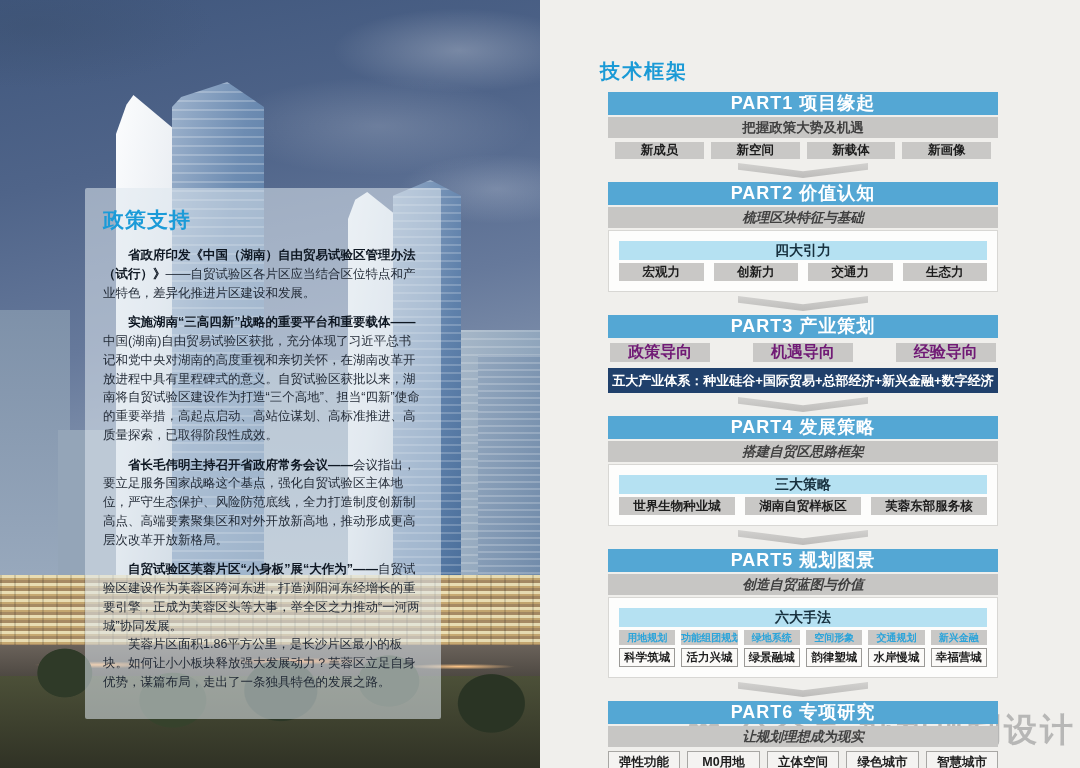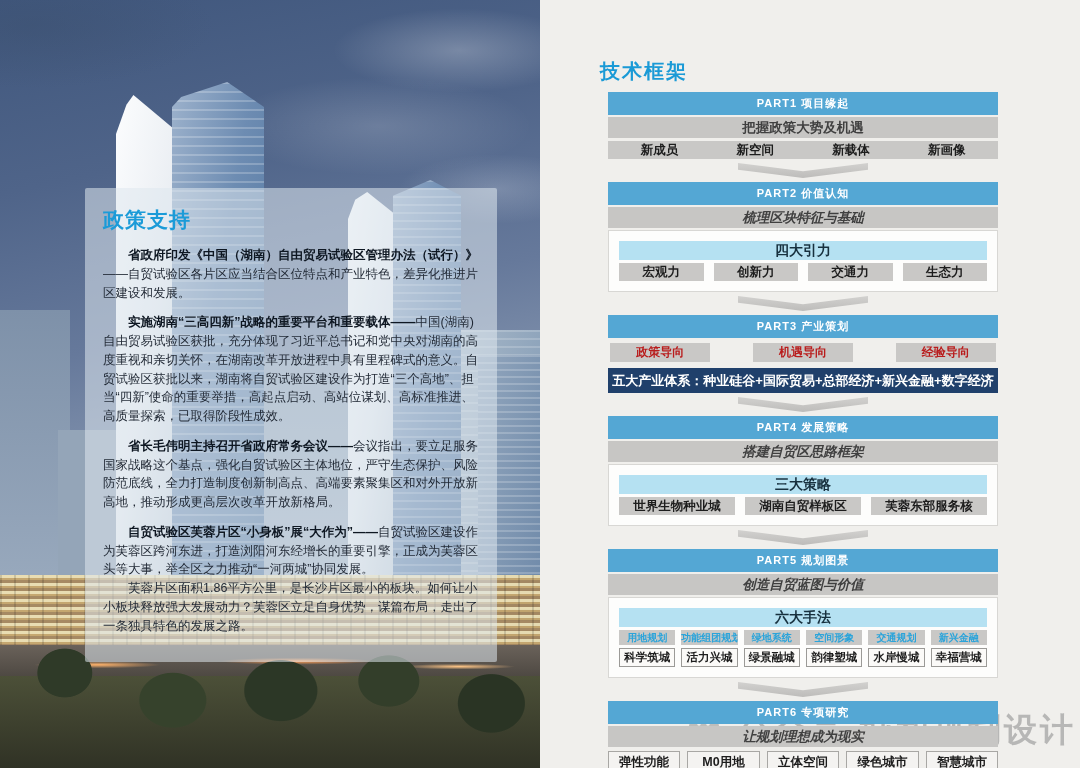--- a/index.html
+++ b/index.html
@@ -48,46 +48,46 @@
       linear-gradient(#6a625a,#4a453f);}
   .lawn{left:0;top:676px;width:540px;height:92px;background:linear-gradient(#4c5038,#303225);}
   .trees{left:0;top:585px;width:540px;height:160px;background:
       radial-gradient(45px 40px at 12% 55%,#2f3a28 60%,transparent 62%),
       radial-gradient(55px 45px at 32% 72%,#36422c 60%,transparent 62%),
       radial-gradient(60px 50px at 52% 66%,#2c3726 60%,transparent 62%),
       radial-gradient(50px 42px at 72% 60%,#333e2a 60%,transparent 62%),
       radial-gradient(55px 48px at 91% 74%,#2a3424 60%,transparent 62%);}
 
   
-  .overlay{position:absolute;left:85px;top:188px;width:412px;box-sizing:border-box;
+  .overlay{position:absolute;left:85px;top:188px;width:356px;box-sizing:border-box;
       padding:18px 18px 16px;background:rgba(222,231,238,.55);border-radius:2px;}
   .overlay h2{margin:0 0 12px;font-size:21px;color:#1b9bd8;letter-spacing:1px;}
   .overlay p{margin:0 0 11px;font-size:12.5px;line-height:1.5;color:#1f2733;text-indent:2em;}
   .overlay p.tight{margin-top:-11px;}
   .overlay b{color:#0e1722;}
 
   
   .right{position:absolute;left:540px;top:0;width:540px;height:768px;background:#f0efec;}
   .fw-title{position:absolute;left:60px;top:58px;margin:0;font-size:20px;color:#1a9ad6;letter-spacing:2px;font-weight:bold;}
   .fw{position:absolute;left:68px;top:92px;width:390px;z-index:2;}
   .hdr{height:23px;line-height:23px;background:#54a7d4;color:#fff;font-weight:bold;
-       font-size:11px;text-align:center;letter-spacing:1px;}
+       font-size:18px;text-align:center;letter-spacing:1px;}
   .sub{height:21px;line-height:21px;background:#c7c6c4;color:#404040;font-weight:bold;
        font-size:13.5px;text-align:center;margin-top:2px;}
   .sub.it{font-style:italic;}
-  .strip{display:flex;gap:0;margin-top:3px;height:18px;}
+  .strip{display:flex;gap:0;margin-top:3px;height:18px;align-items:center;}
   .sliver{width:7px;background:#c9c8c6;}
   .cell{flex:1;background:#c9c8c6;color:#1d1d1d;font-weight:bold;font-size:12.5px;
         display:flex;align-items:center;justify-content:center;}
   .ctr{background:#fdfdfc;border:1px solid #d8d7d4;padding:10px;margin-top:2px;}
   .hl{height:19px;line-height:19px;background:#b5e1f2;text-align:center;font-weight:bold;
       font-size:14px;color:#17303e;}
   .row{display:flex;gap:10px;margin-top:3px;height:18px;}
   .btnrow{display:flex;justify-content:space-between;margin-top:5px;padding:0 2px;height:19px;}
-  .btn{flex:0 0 26%;background:#c9c8c6;color:#b91c1c;font-weight:bold;font-size:12px;
+  .btn{flex:0 0 26%;background:#c9c8c6;color:#701a75;font-weight:bold;font-size:16px;
        display:flex;align-items:center;justify-content:center;}
   .banner{height:25px;line-height:25px;background:#20406b;color:#fff;font-weight:bold;
           font-size:13px;text-align:center;margin-top:6px;position:relative;z-index:3;}
   .cols{display:flex;gap:6px;margin-top:3px;}
   .col{flex:1;min-width:0;}
   .lab{height:15px;line-height:15px;background:#c9c8c6;color:#2ba4da;font-weight:bold;
        font-size:10px;text-align:center;white-space:nowrap;overflow:hidden;}
   .val{margin-top:3px;height:17px;line-height:17px;background:#fbfaf8;border:1px solid #9b9a97;
        font-weight:bold;font-size:11.5px;text-align:center;color:#1d1d1d;}
   .row6{display:flex;justify-content:space-between;margin-top:4px;}

